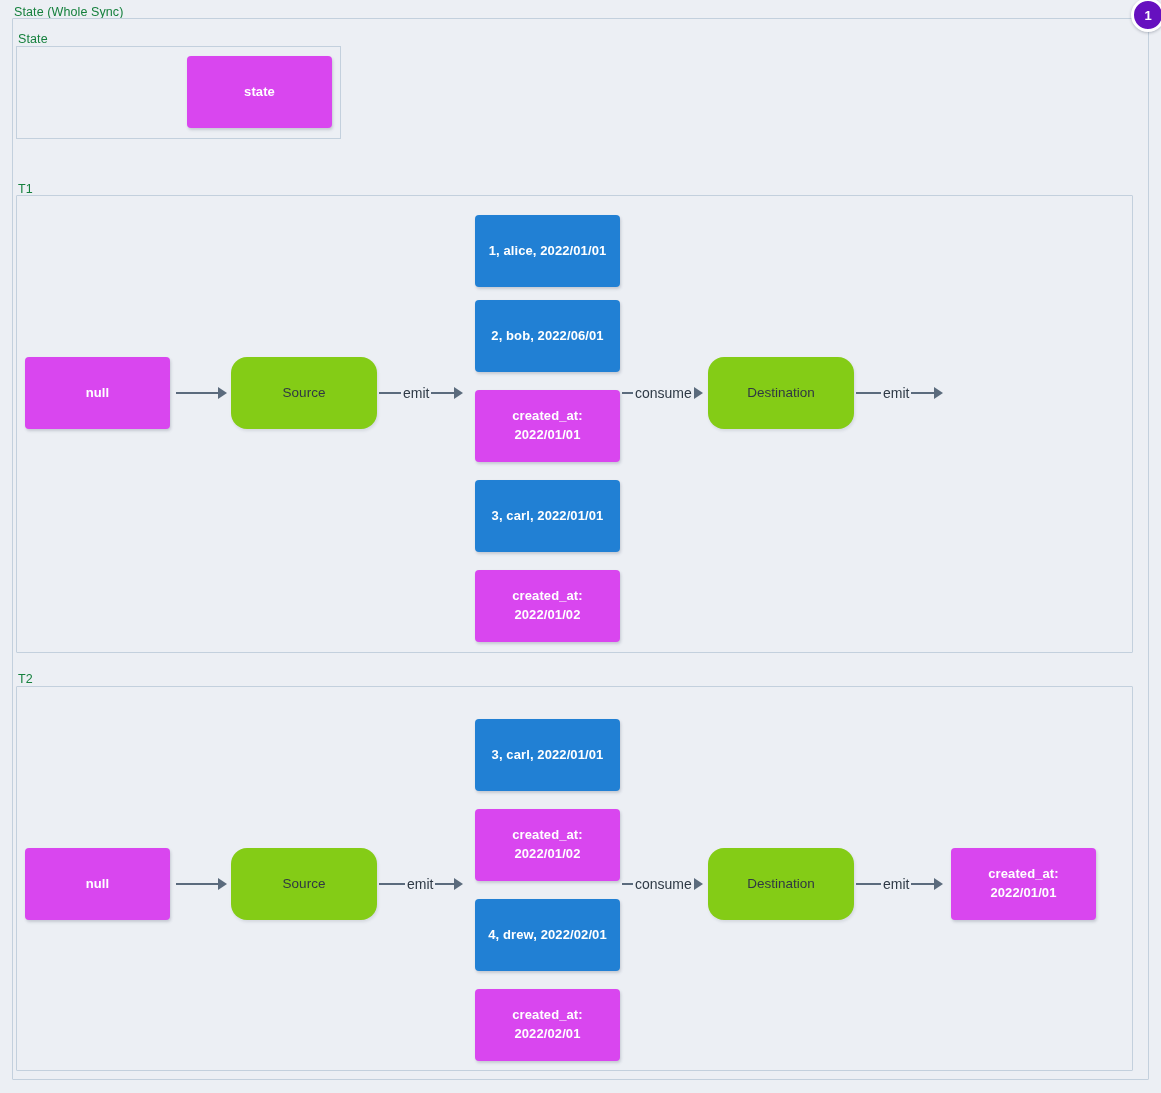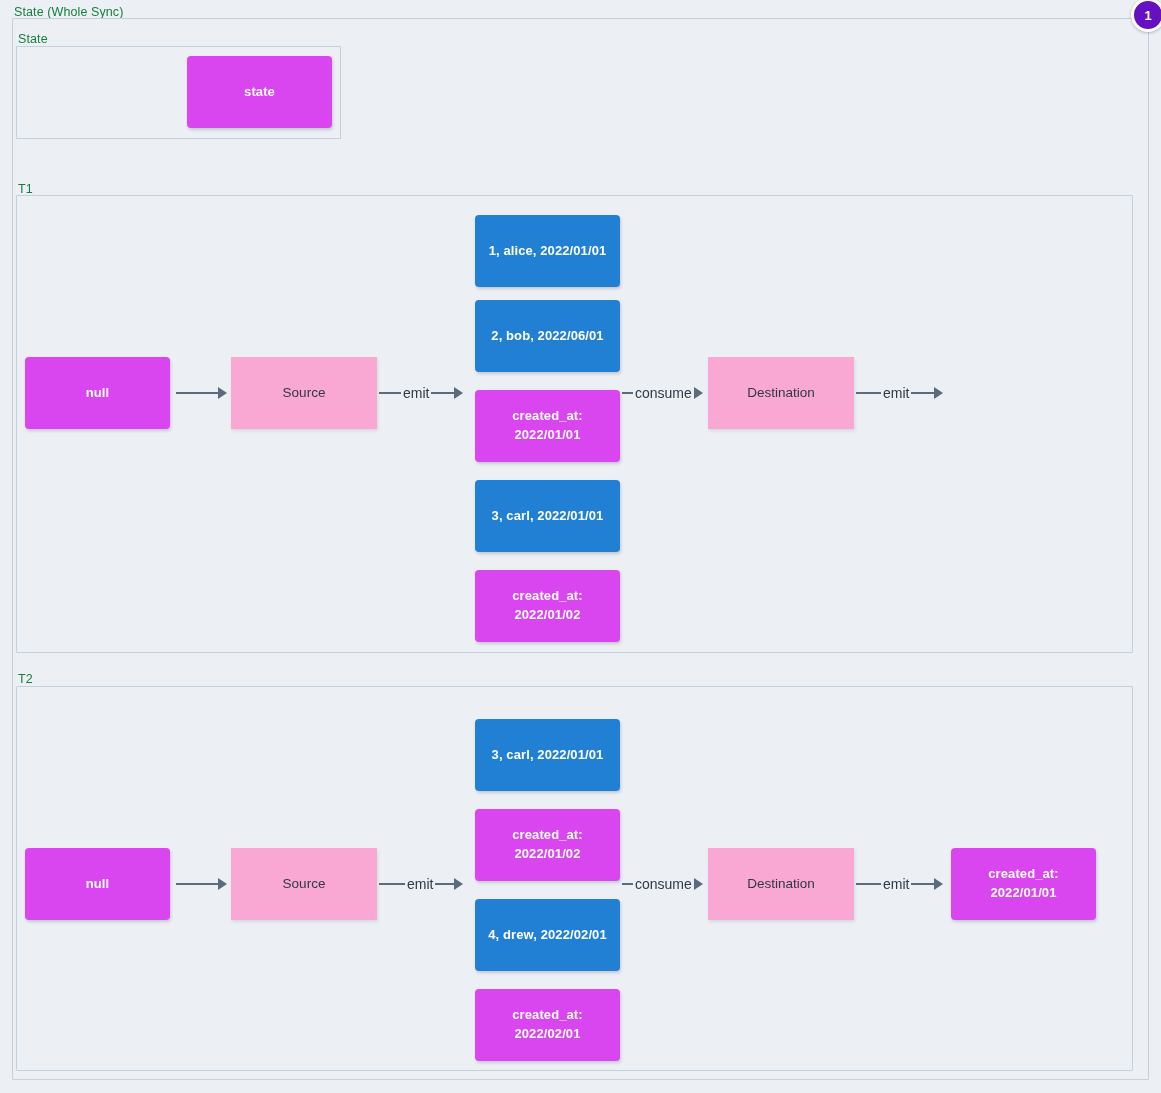--- a/index.html
+++ b/index.html
@@ -52,24 +52,24 @@
     font-weight: 700;
     letter-spacing: 0.1px;
   }
   .node.state {
     background: #d946ef;
     color: #ffffff;
     font-weight: 700;
     letter-spacing: 0.1px;
   }
   .node.plain {
-    background: #f9a8d4;
+    background: #84cc16;
     color: #303843;
     font-weight: 400;
-    border-radius: 0;
+    border-radius: 16px;
     font-size: 13.5px;
     box-shadow: 1px 2px 3px rgba(60, 70, 90, 0.13);
   }
 
   
   .edge {
     position: absolute;
     height: 22px;
     display: flex;
     align-items: center;

